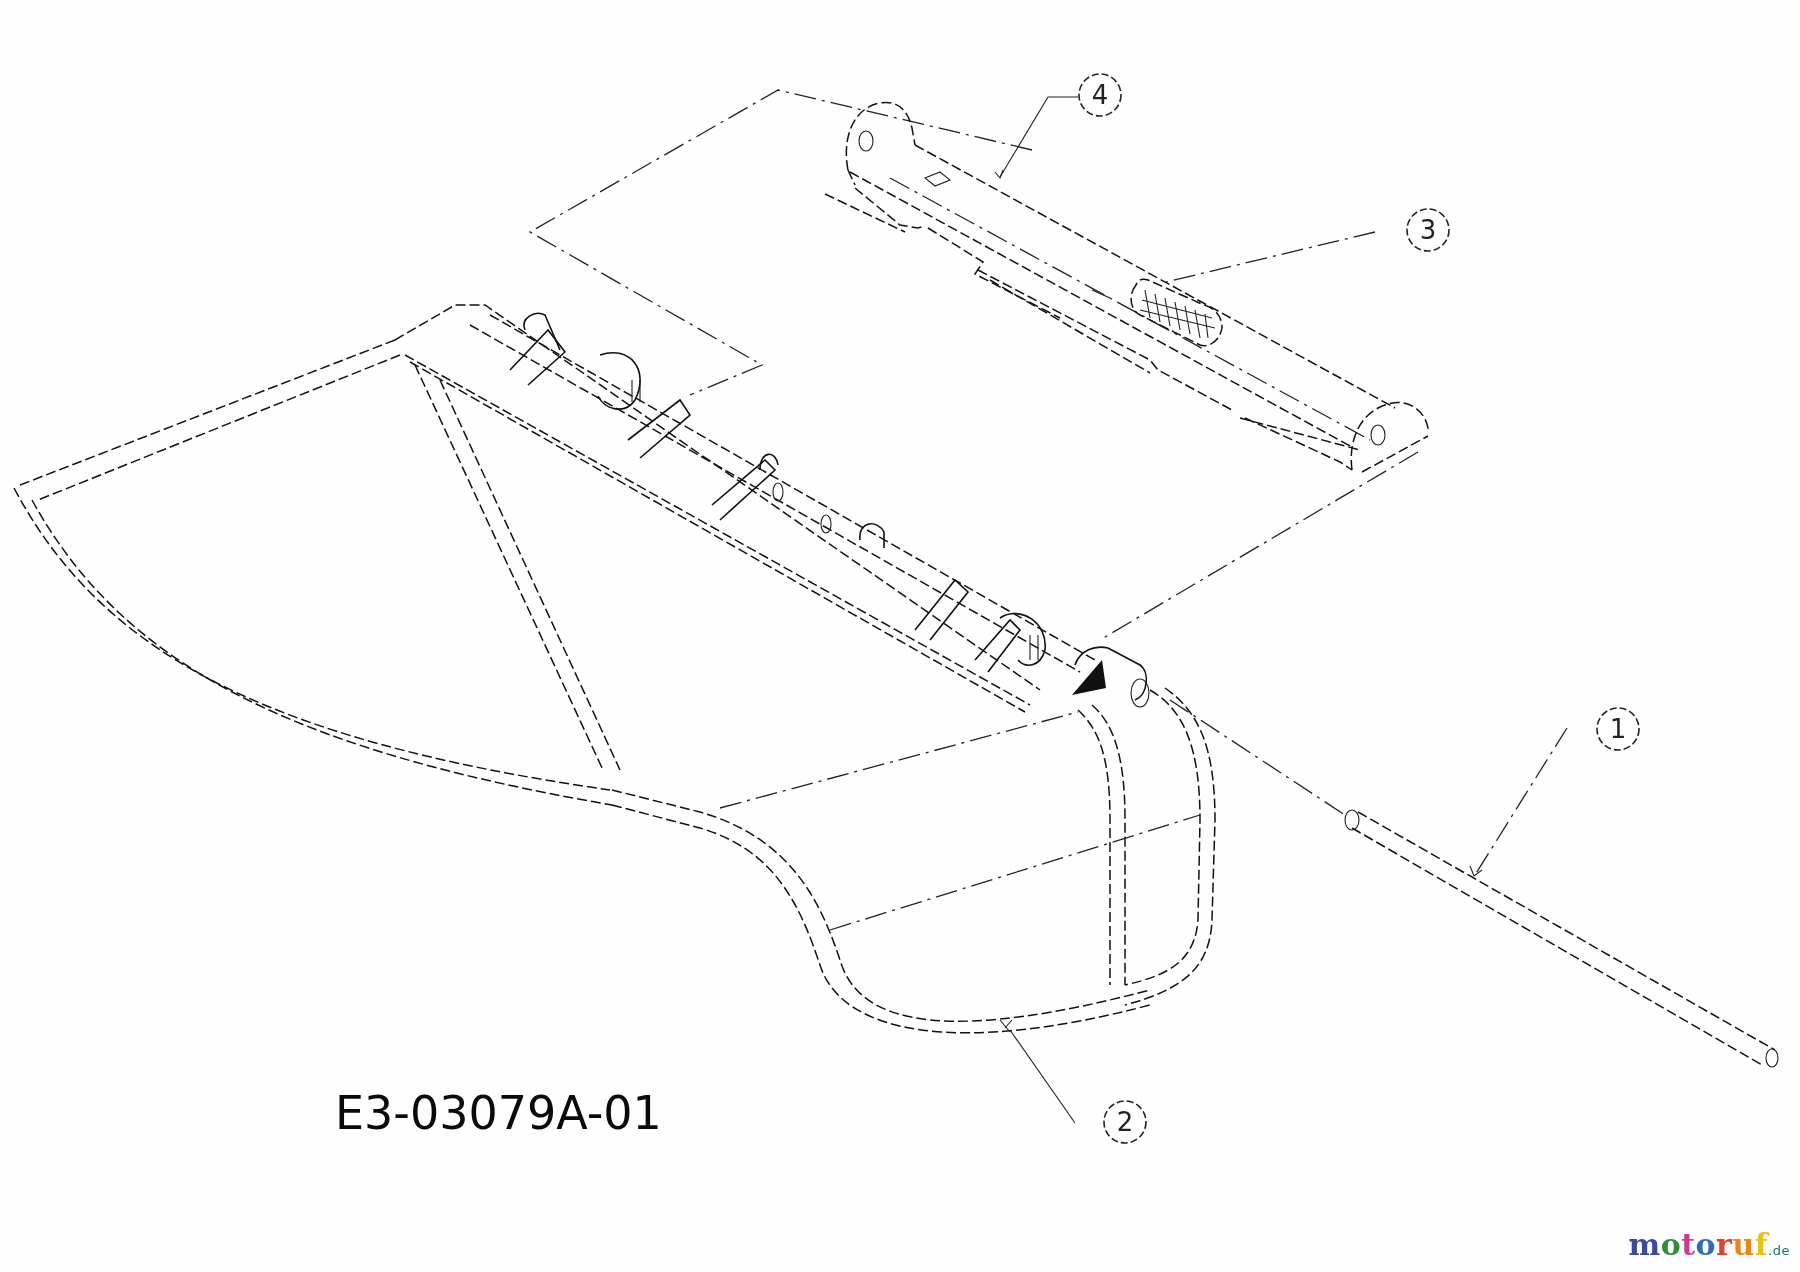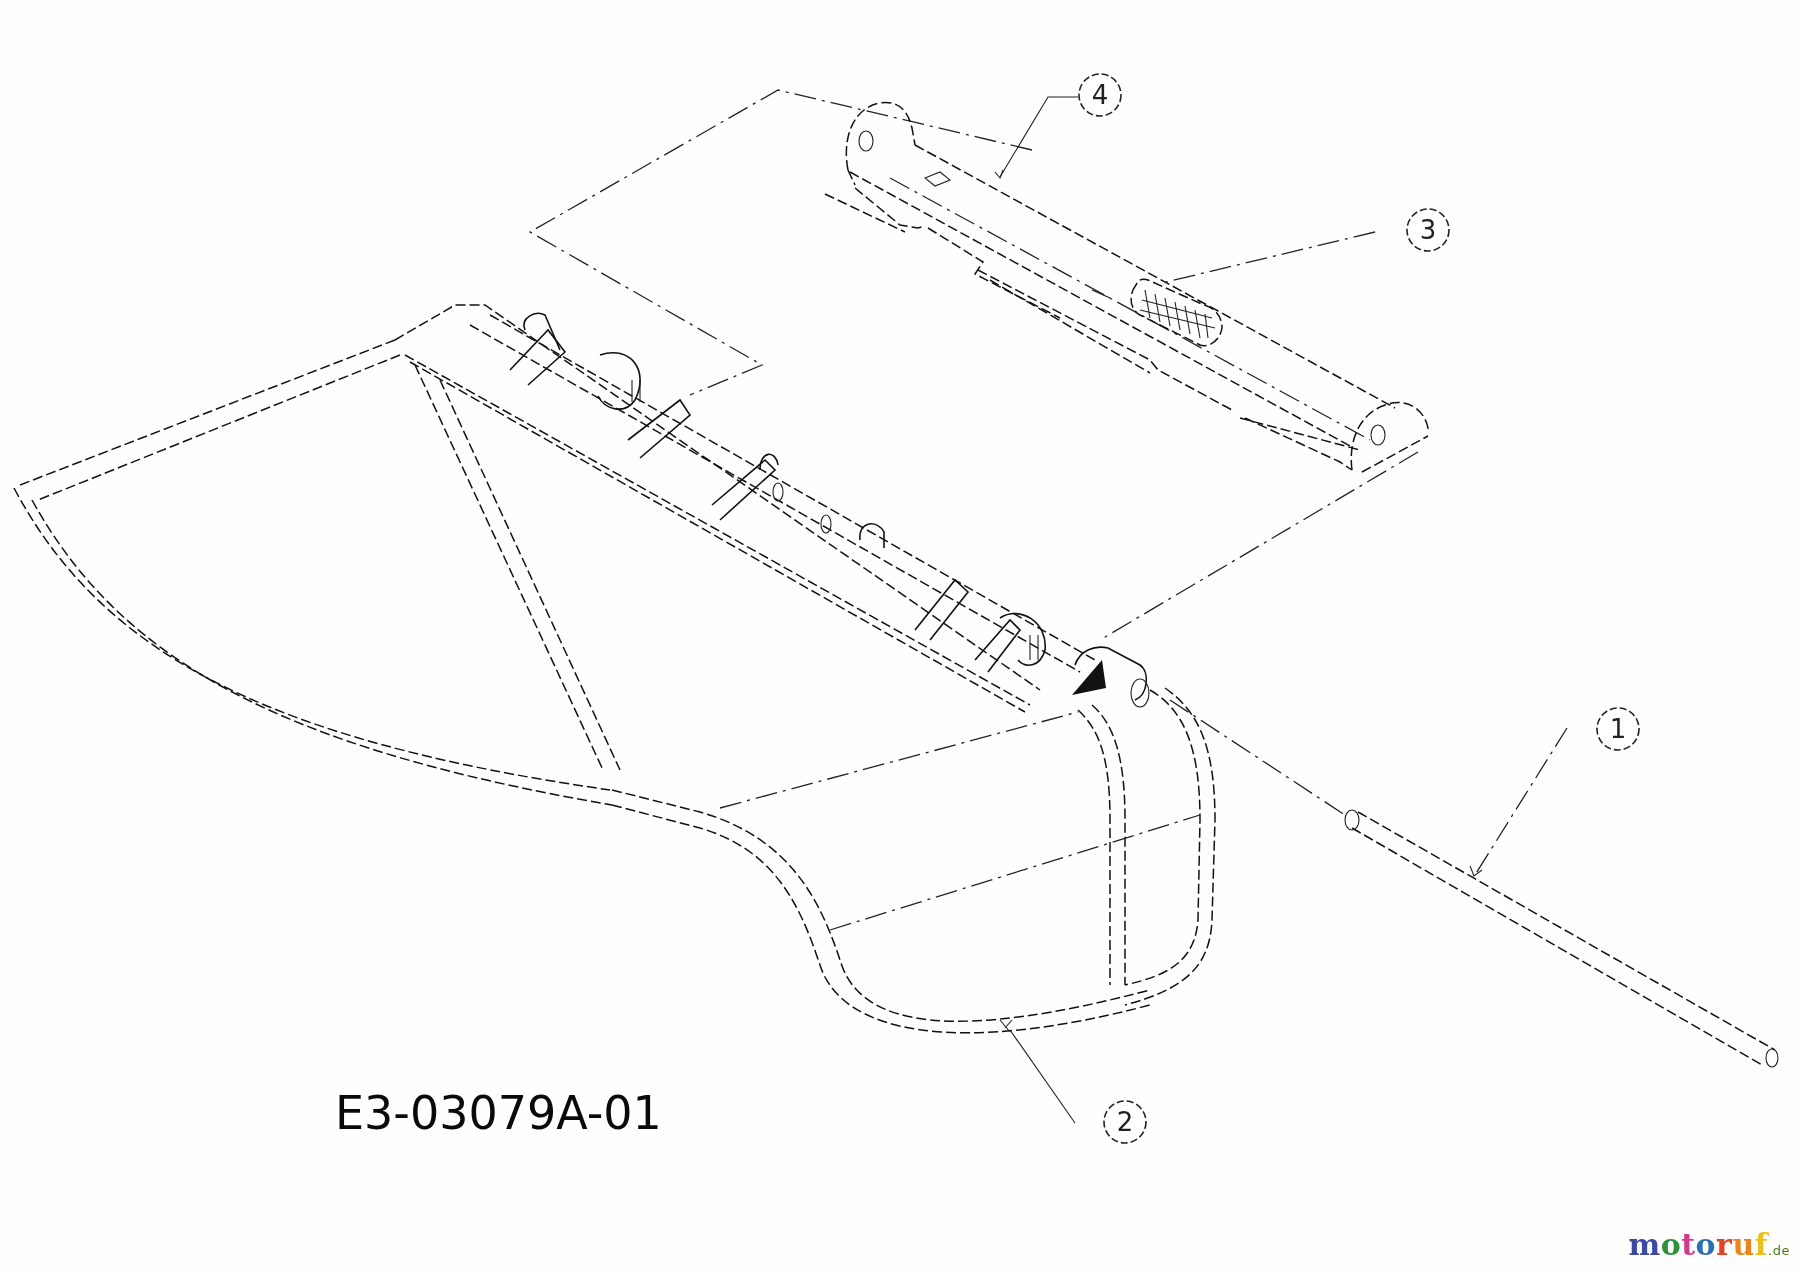--- a/index.html
+++ b/index.html
@@ -6,21 +6,21 @@
     body { width: 1800px; height: 1272px; position: relative; overflow: hidden; font-family: "DejaVu Sans", sans-serif; }
     #diagram { position: absolute; left: 0; top: 0; width: 1800px; height: 1272px; }
     .ln { fill: none; stroke: #111; stroke-width: 1.6; }
     .dash { fill: none; stroke: #111; stroke-width: 1.5; stroke-dasharray: 10 4; }
     .chain { fill: none; stroke: #222; stroke-width: 1.3; stroke-dasharray: 22 6 3 6; }
     .fine { fill: none; stroke: #222; stroke-width: 1.1; }
     .callout-circle { fill: #fff; stroke: #222; stroke-width: 1.6; stroke-dasharray: 7 3; }
     .callout-num { font-family: "DejaVu Sans", sans-serif; font-size: 26px; fill: #222; text-anchor: middle; dominant-baseline: central; }
     .part-no { position: absolute; left: 335px; top: 1068px; font-family: "DejaVu Sans", sans-serif; font-size: 46px; color: #0a0a0a; letter-spacing: 0px; margin-top: 18px; }
     .watermark { position: absolute; right: 10px; bottom: 10px; font-family: "DejaVu Serif", serif; font-size: 30px; font-weight: bold; letter-spacing: 0.5px; }
-    .watermark .tld { font-family: "DejaVu Sans", sans-serif; font-size: 13px; font-weight: normal; color: #4d7c0f; }
+    .watermark .tld { font-family: "DejaVu Sans", sans-serif; font-size: 13px; font-weight: normal; color: #0f766e; }
   </style>
 </head>
 <body>
 
 <svg id="diagram" viewBox="0 0 1800 1272" xmlns="http://www.w3.org/2000/svg">
 
   <g>
     <polyline class="chain" points="1032,150 778,90 530,232 762,365 690,395"></polyline>
     <polyline class="chain" points="1418,452 1100,640"></polyline>
     <polyline class="chain" points="1170,700 1345,815"></polyline>

